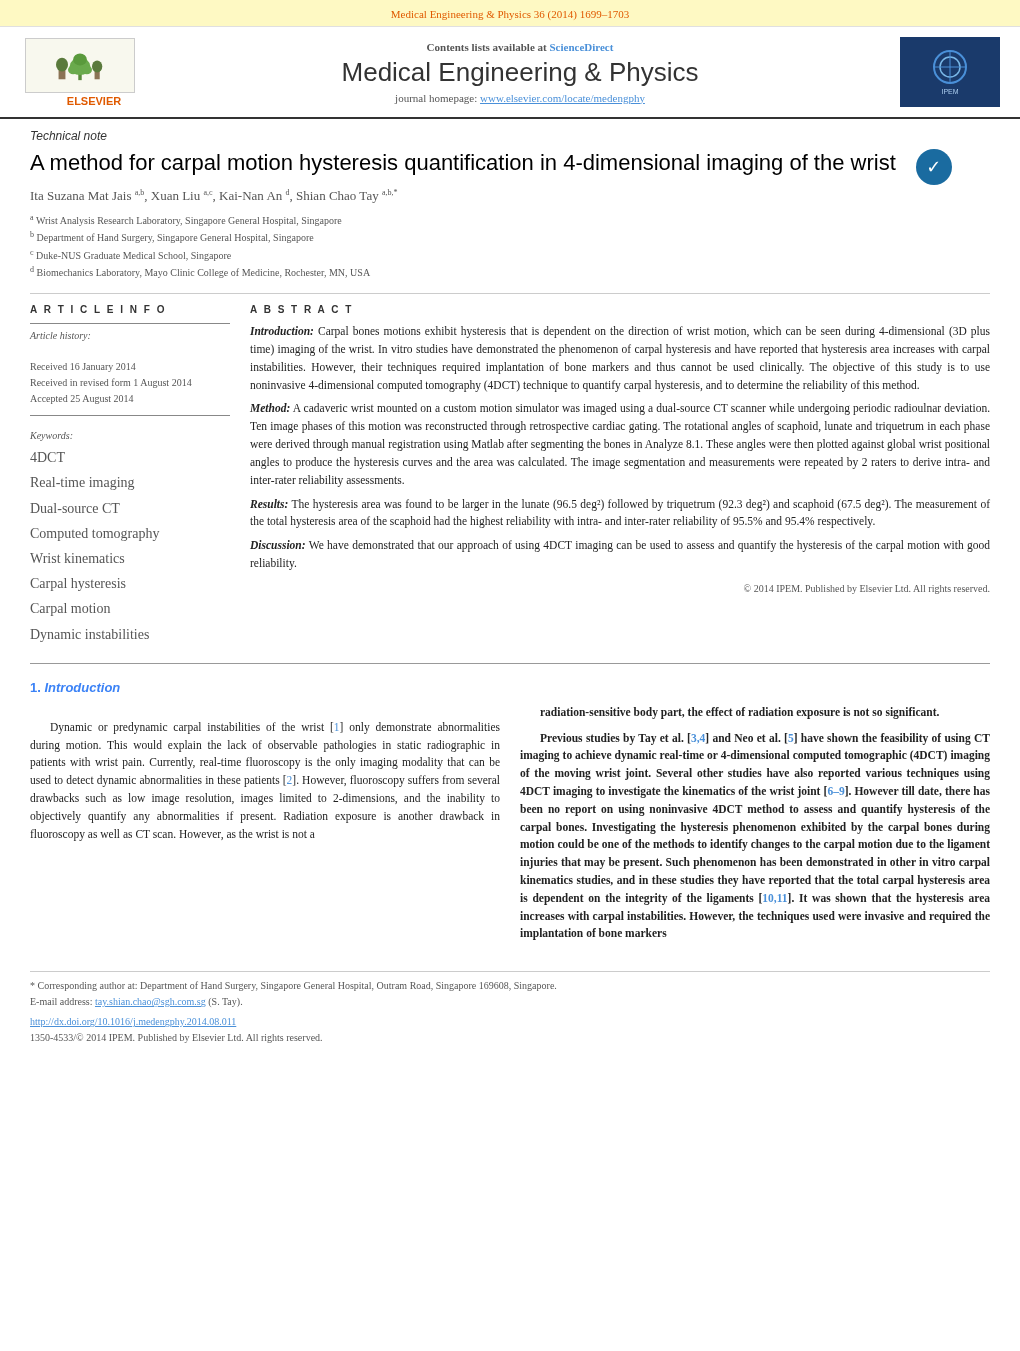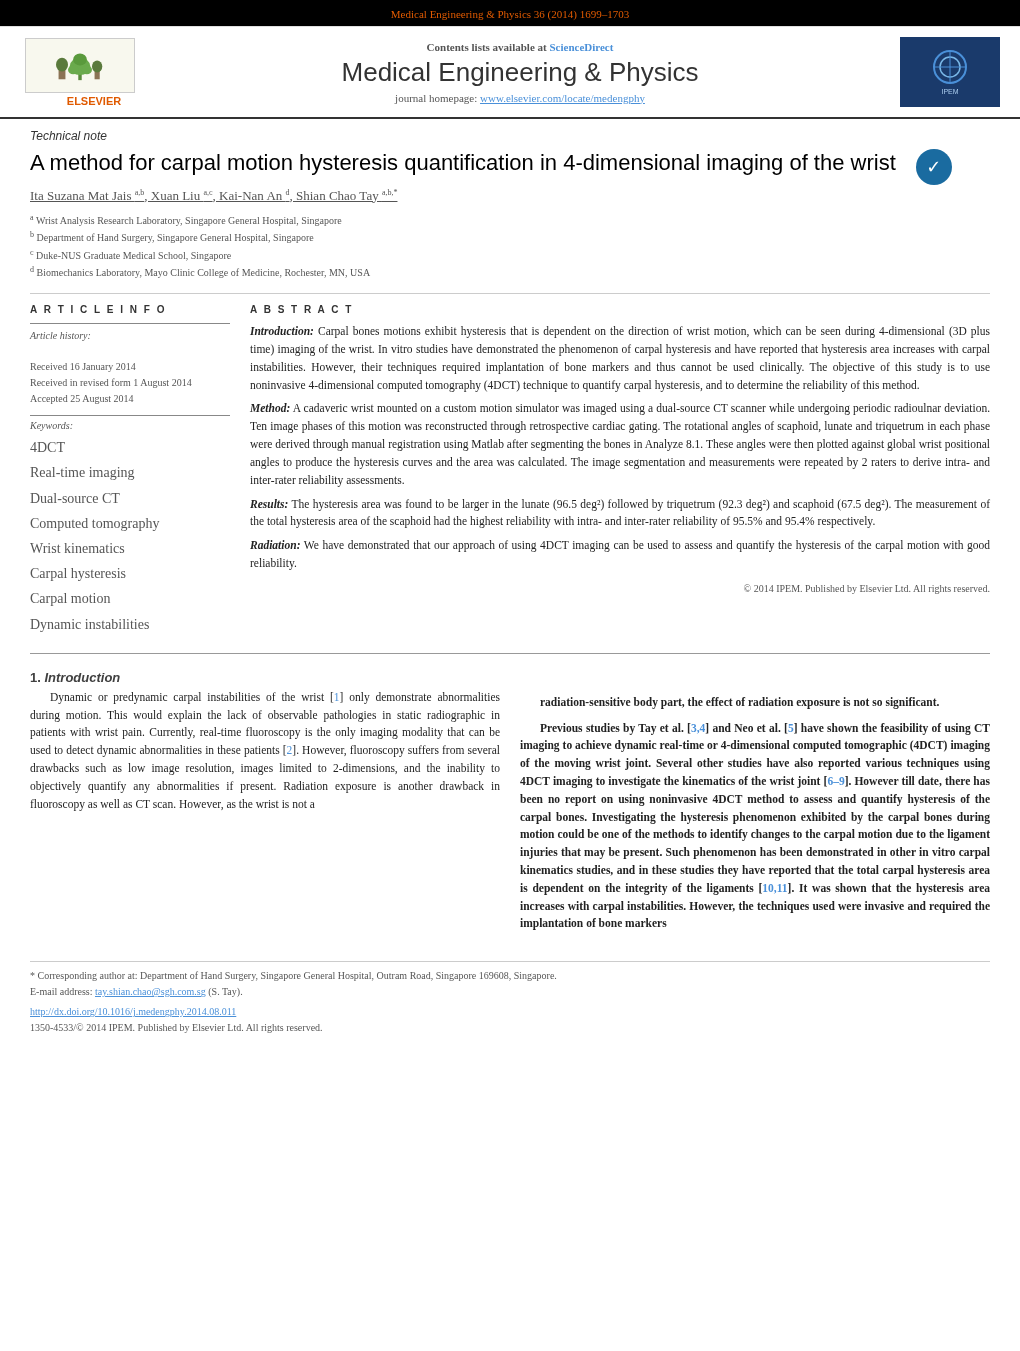--- a/index.html
+++ b/index.html
@@ -5,21 +5,21 @@
     * { margin: 0; padding: 0; box-sizing: border-box; }
     body {
       font-family: 'Times New Roman', Times, serif;
       background: #fff;
       width: 1020px;
       min-height: 1351px;
       color: #000;
       font-size: 13px;
     }
     .top-bar {
-      background: #000000;
+      background: #fef9c3;
       text-align: center;
       padding: 6px 0 4px;
       border-bottom: 1px solid #e0e0e0;
     }
     .header-section {
       display: flex;
       align-items: center;
       padding: 10px 20px;
       border-bottom: 2px solid #333;
     }
@@ -59,21 +59,20 @@
       font-weight: normal;
       color: #000;
       margin-bottom: 10px;
       line-height: 1.3;
       font-family: Arial, sans-serif;
     }
     .authors-line {
       font-size: 13px;
       color: #555;
       margin-bottom: 8px;
-      text-decoration: underline;
     }
     .affiliations {
       font-size: 10px;
       color: #555;
       margin-bottom: 12px;
       line-height: 1.6;
     }
     .affiliation-row { display: block; }
     .sup { font-size: 8px; vertical-align: super; }
     .divider {
@@ -112,21 +111,21 @@
       color: #555;
       margin-bottom: 18px;
     }
     .article-info-row {
       font-size: 10px;
       color: #555;
       line-height: 1.6;
     }
     .keywords-block {
       border-top: 1px solid #888;
-      padding-top: 4px;
+      padding-top: 14px;
     }
     .keywords-title {
       font-size: 10px;
       font-style: italic;
       color: #555;
       margin-bottom: 4px;
     }
     .keyword-item {
       font-size: 14px;
       color: #555;
@@ -162,22 +161,22 @@
     }
     .intro-left {
       flex: 1;
     }
     .intro-right {
       flex: 1;
     }
     .section-number-title {
       font-size: 13px;
       font-weight: bold;
-      color: #404040;
-      margin-bottom: 4px;
+      color: #3b82f6;
+      margin-bottom: 24px;
       font-family: Arial, sans-serif;
     }
     .body-text {
       font-size: 11.5px;
       line-height: 1.55;
       color: #222;
       text-align: justify;
     }
     .body-text p {
       margin-bottom: 8px;
@@ -379,21 +378,21 @@
         </div>
         <div class="abstract-para">
           <span class="para-label">Method:</span>
           <span> A cadaveric wrist mounted on a custom motion simulator was imaged using a dual-source CT scanner while undergoing periodic radioulnar deviation. Ten image phases of this motion was reconstructed through retrospective cardiac gating. The rotational angles of scaphoid, lunate and triquetrum in each phase were derived through manual registration using Matlab after segmenting the bones in Analyze 8.1. These angles were then plotted against global wrist positional angles to produce the hysteresis curves and the area was calculated. The image segmentation and measurements were repeated by 2 raters to derive intra- and inter-rater reliability assessments.</span>
         </div>
         <div class="abstract-para">
           <span class="para-label">Results:</span>
           <span> The hysteresis area was found to be larger in the lunate (96.5 deg²) followed by triquetrum (92.3 deg²) and scaphoid (67.5 deg²). The measurement of the total hysteresis area of the scaphoid had the highest reliability with intra- and inter-rater reliability of 95.5% and 95.4% respectively.</span>
         </div>
         <div class="abstract-para">
-          <span class="para-label">Radiation:</span>
+          <span class="para-label">Discussion:</span>
           <span> We have demonstrated that our approach of using 4DCT imaging can be used to assess and quantify the hysteresis of the carpal motion with good reliability.</span>
         </div>
         <div class="copyright-line">© 2014 IPEM. Published by Elsevier Ltd. All rights reserved.</div>
       </div>
     </div>
   </div>
 
   <hr class="full-divider">
 
   <div class="intro-section">

